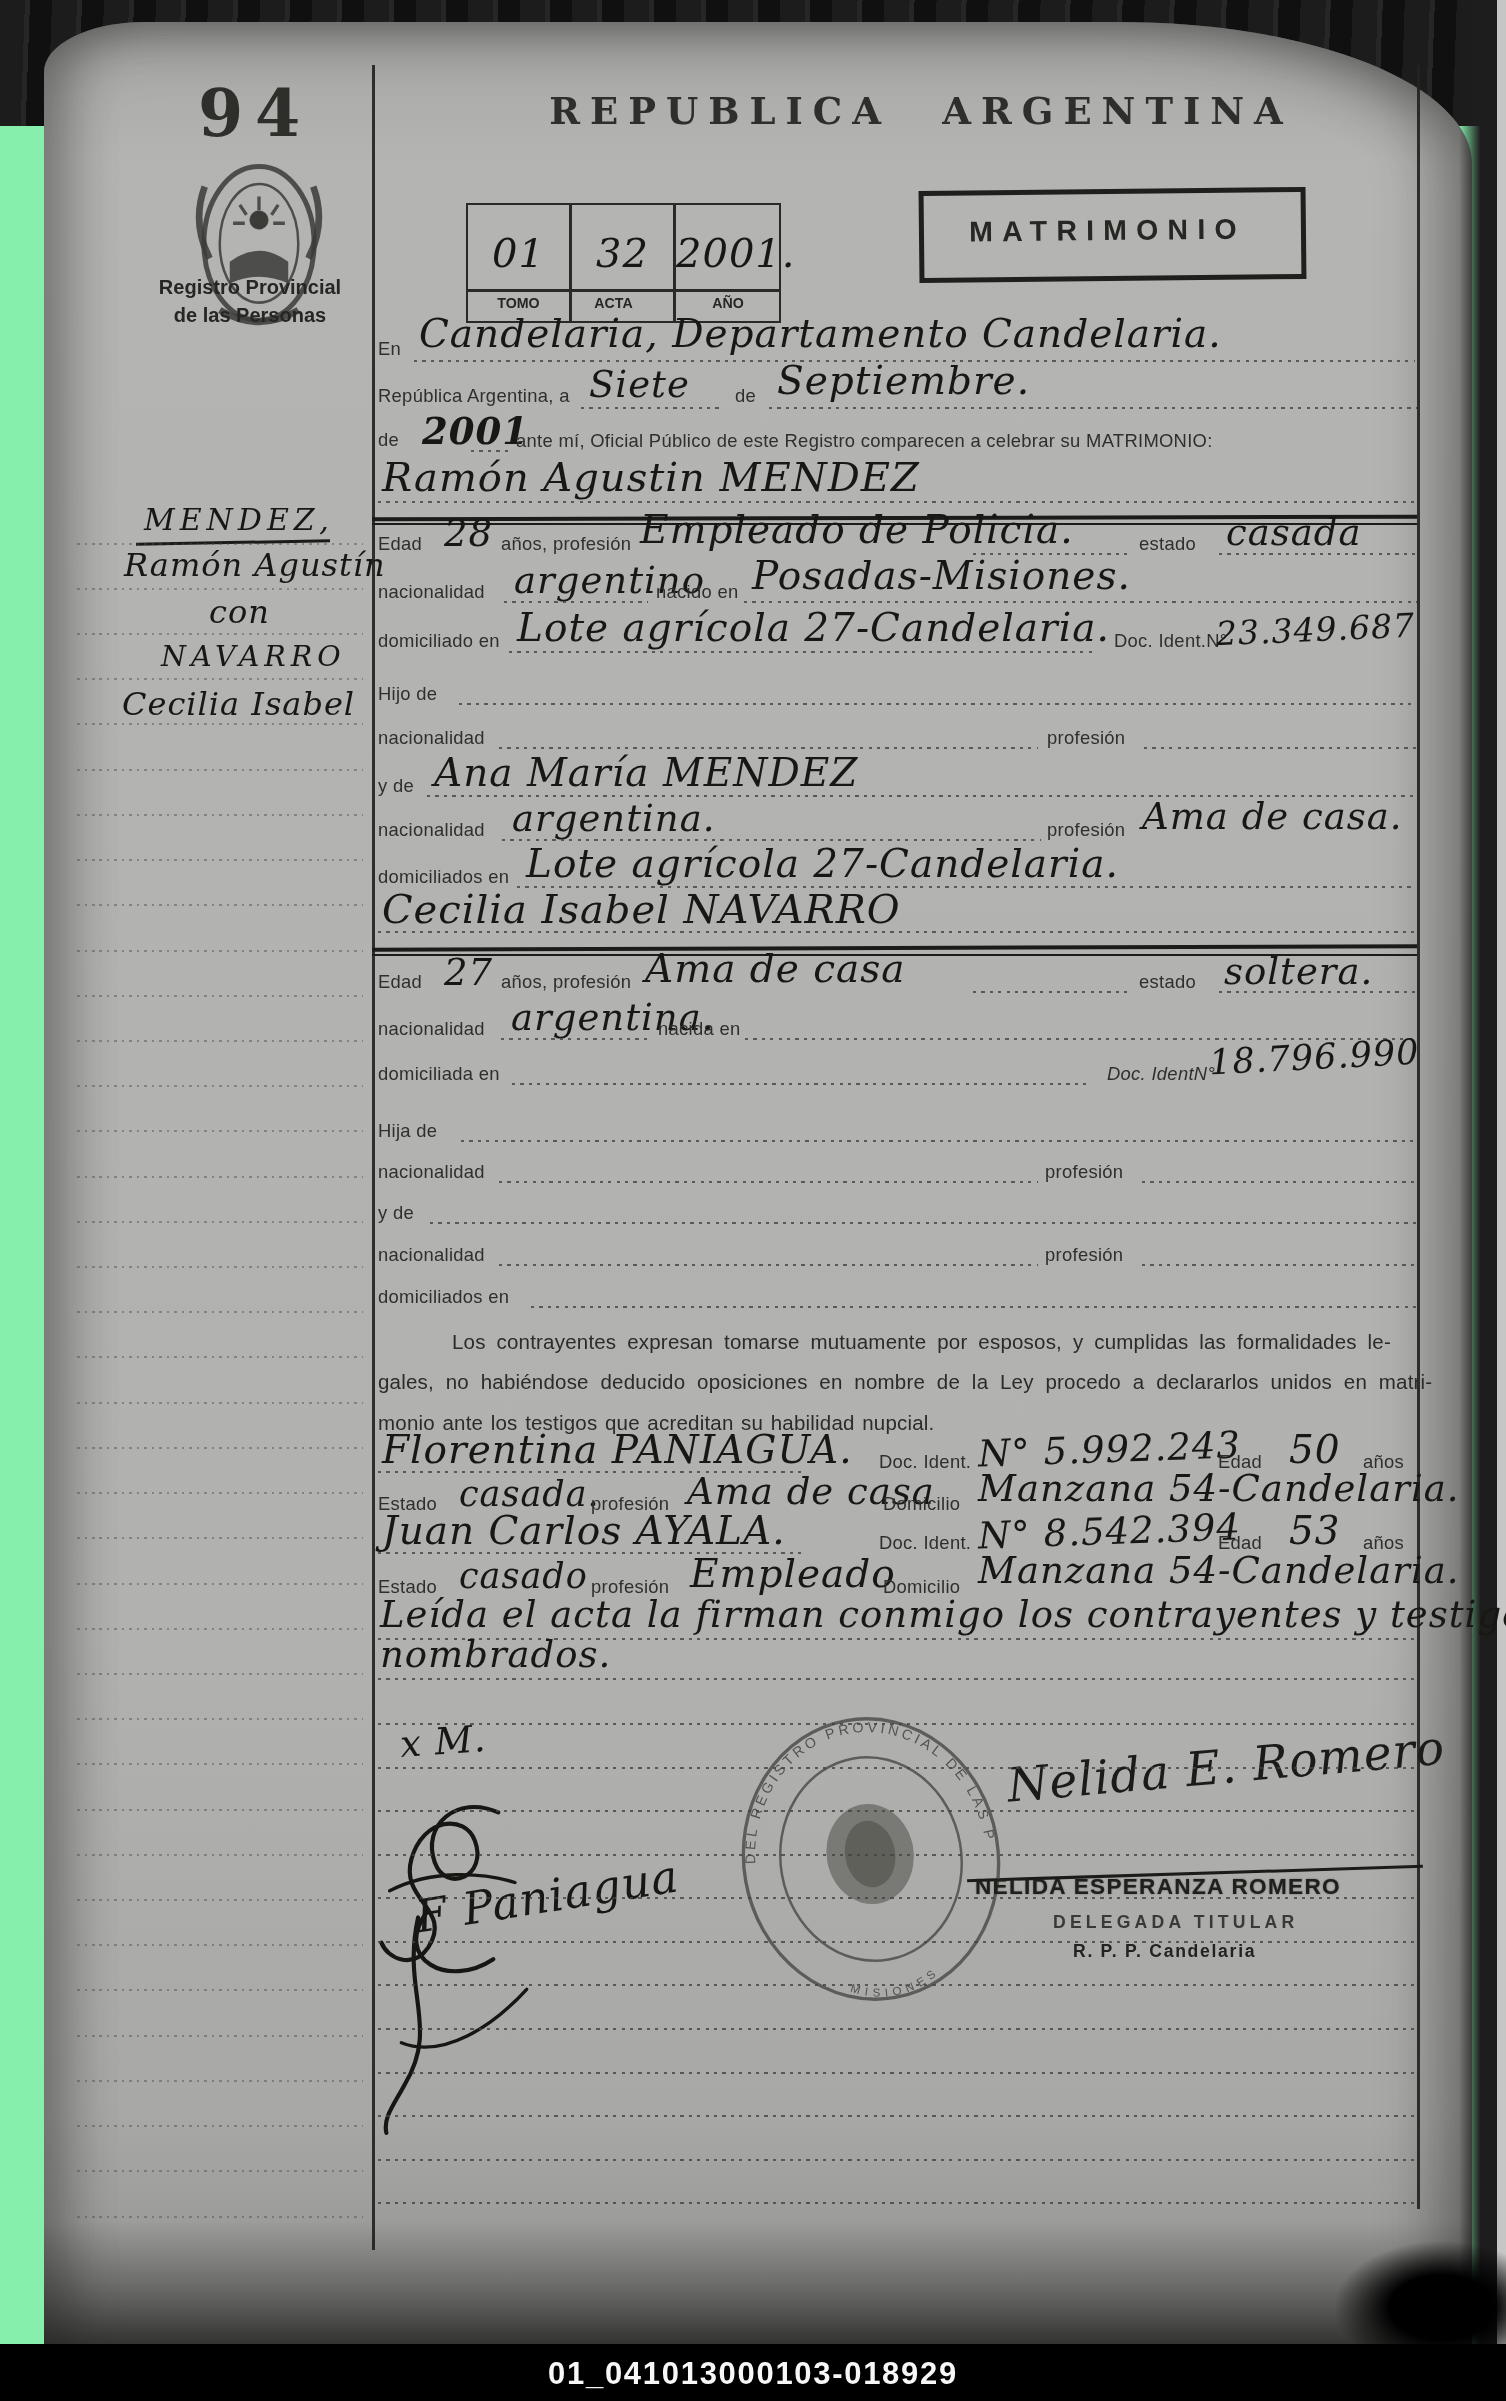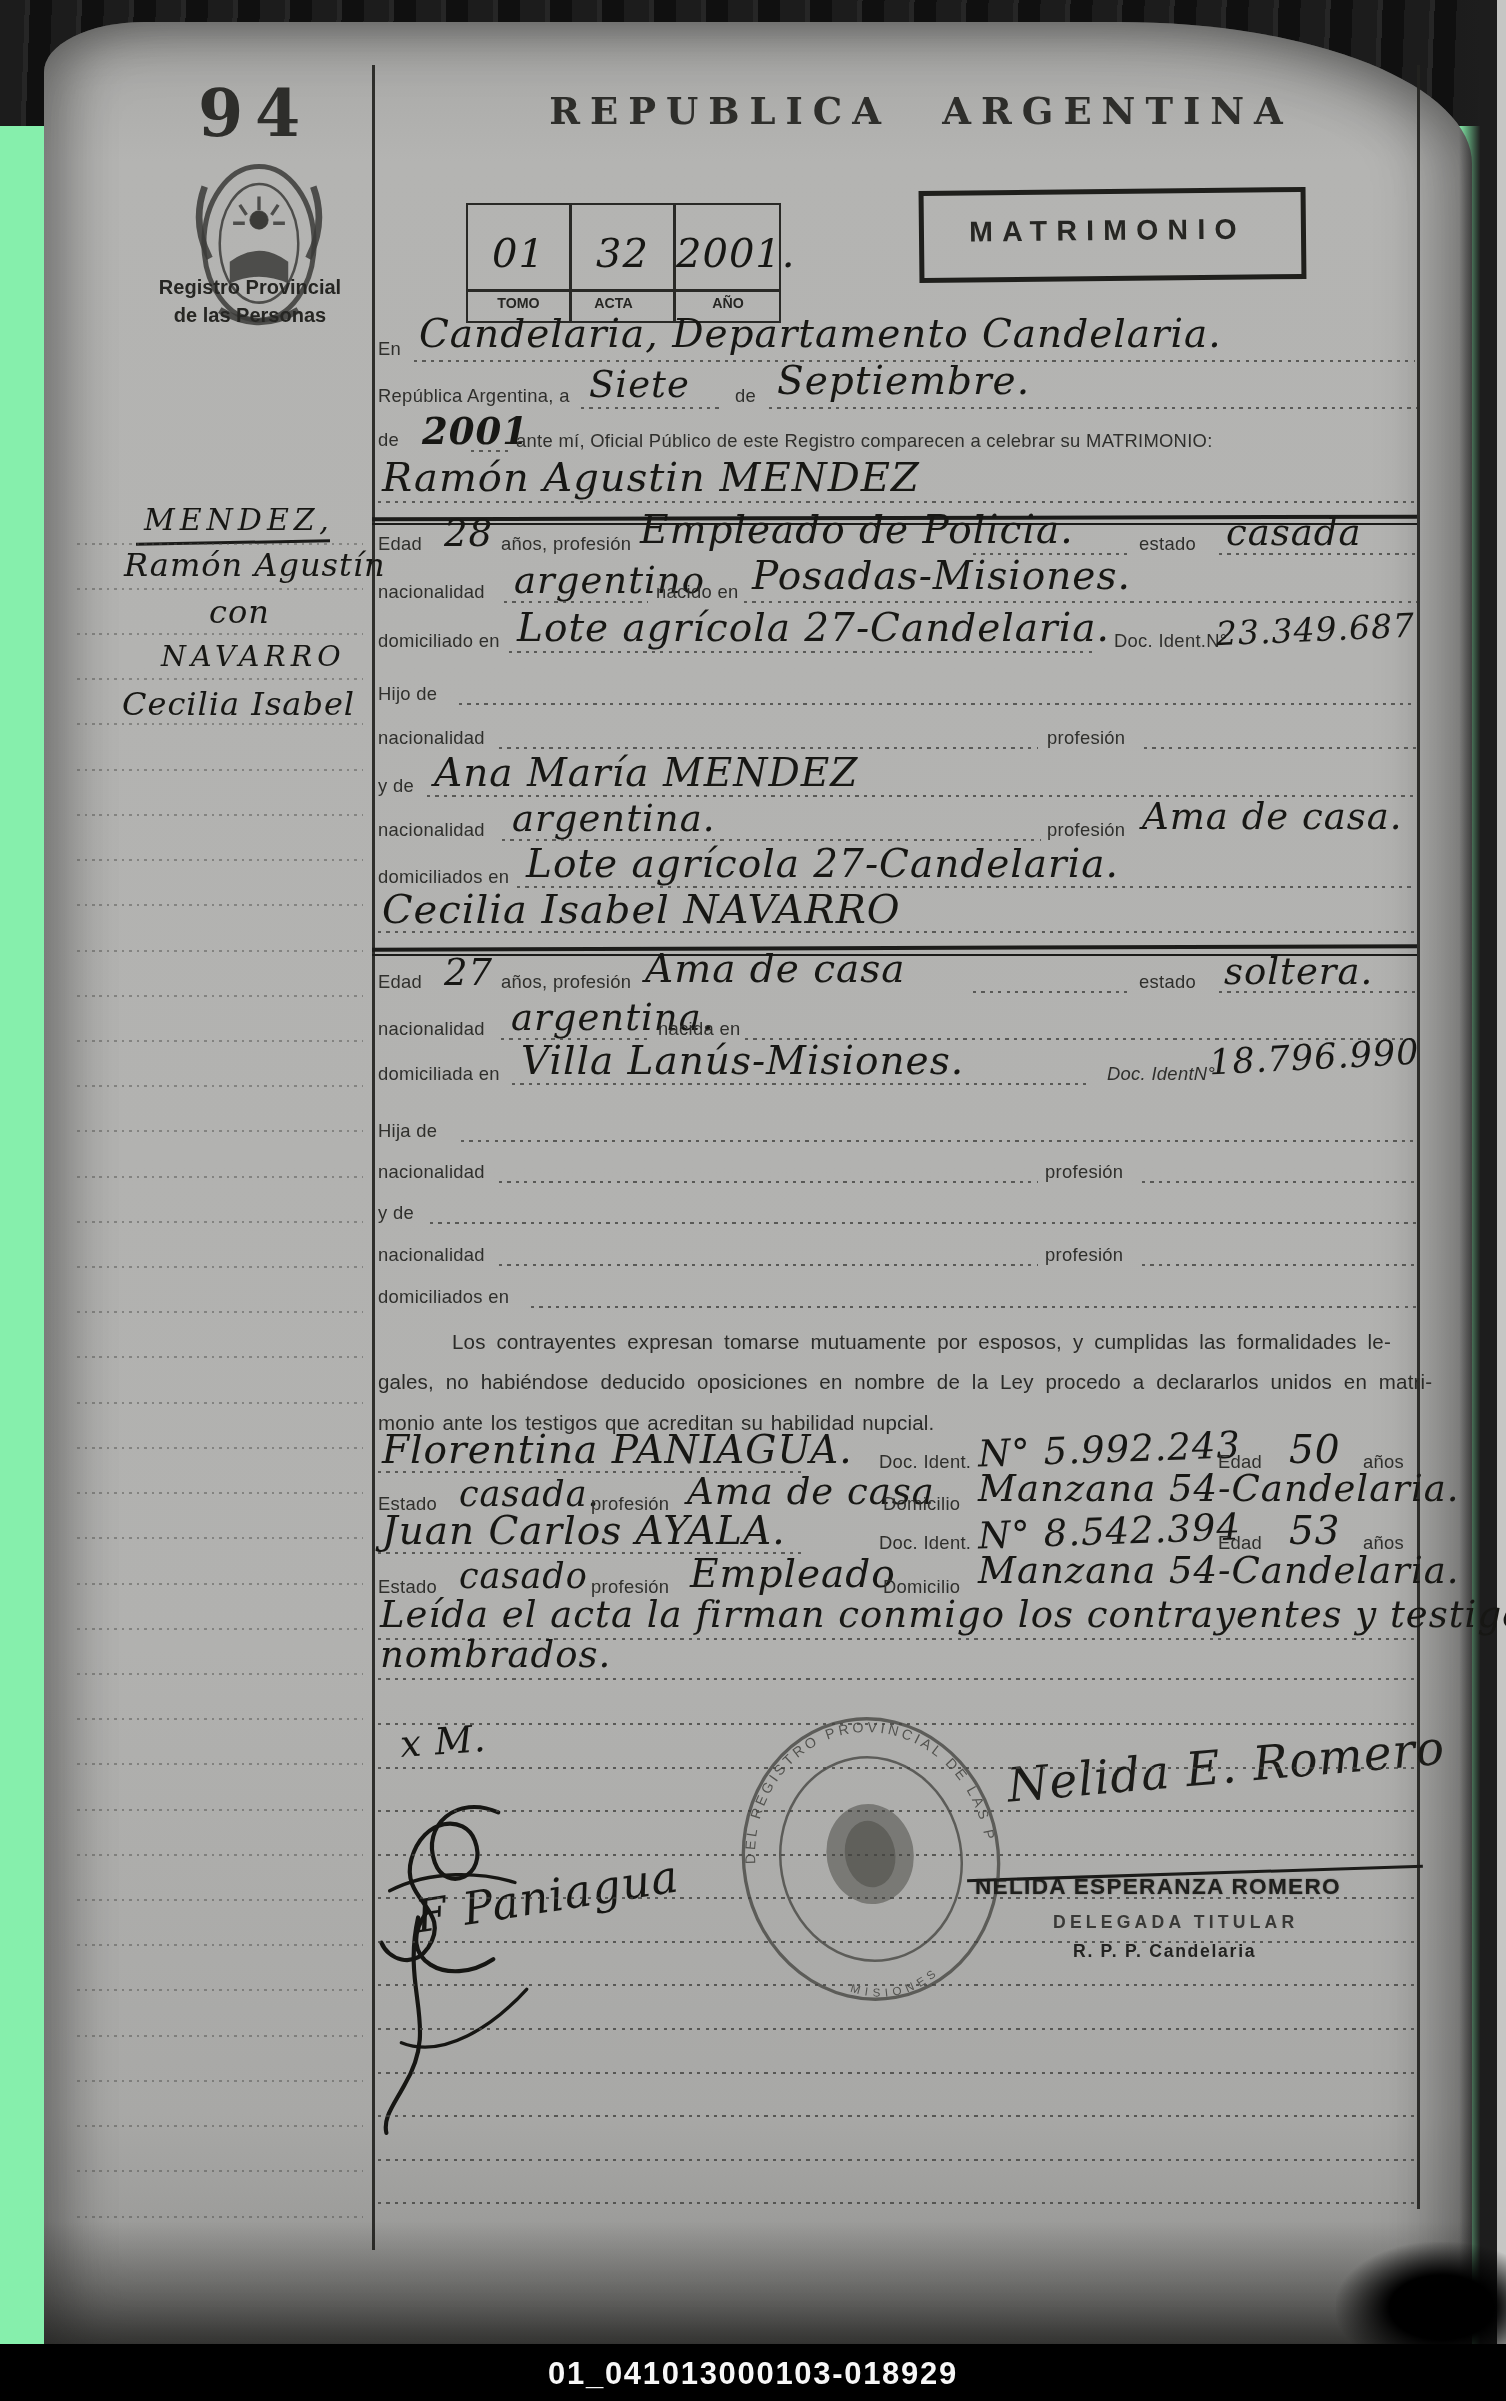--- a/index.html
+++ b/index.html
@@ -164,21 +164,20 @@
     <div class="abs hand" style="left:1224px;top:950px;font-size:37px;">soltera.</div>
     <div class="abs dl" style="left:1219px;top:991px;width:198px;"></div>
 
     <div class="abs lbl" style="left:378px;top:1018px;">nacionalidad</div>
     <div class="abs hand" style="left:511px;top:996px;font-size:37px;">argentina.</div>
     <div class="abs dl" style="left:501px;top:1038px;width:149px;"></div>
     <div class="abs lbl" style="left:658px;top:1018px;">nacida en</div>
     <div class="abs dl" style="left:745px;top:1038px;width:672px;"></div>
 
     <div class="abs lbl" style="left:378px;top:1063px;">domiciliada en</div>
-    <div class="abs hand" style="left:521px;top:1038px;font-size:39px;">Villa Lanús-Misiones.</div>
     <div class="abs dl" style="left:512px;top:1083px;width:576px;"></div>
     <div class="abs lbl" style="left:1107px;top:1063px;font-style:italic;">Doc. IdentN°</div>
     <div class="abs hand" style="left:1209px;top:1037px;font-size:35px;transform:rotate(-3deg);">18.796.990</div>
 
     <div class="abs lbl" style="left:378px;top:1120px;">Hija de</div>
     <div class="abs dl" style="left:461px;top:1140px;width:956px;"></div>
 
     <div class="abs lbl" style="left:378px;top:1161px;">nacionalidad</div>
     <div class="abs dl" style="left:499px;top:1181px;width:539px;"></div>
     <div class="abs lbl" style="left:1045px;top:1161px;">profesión</div>

